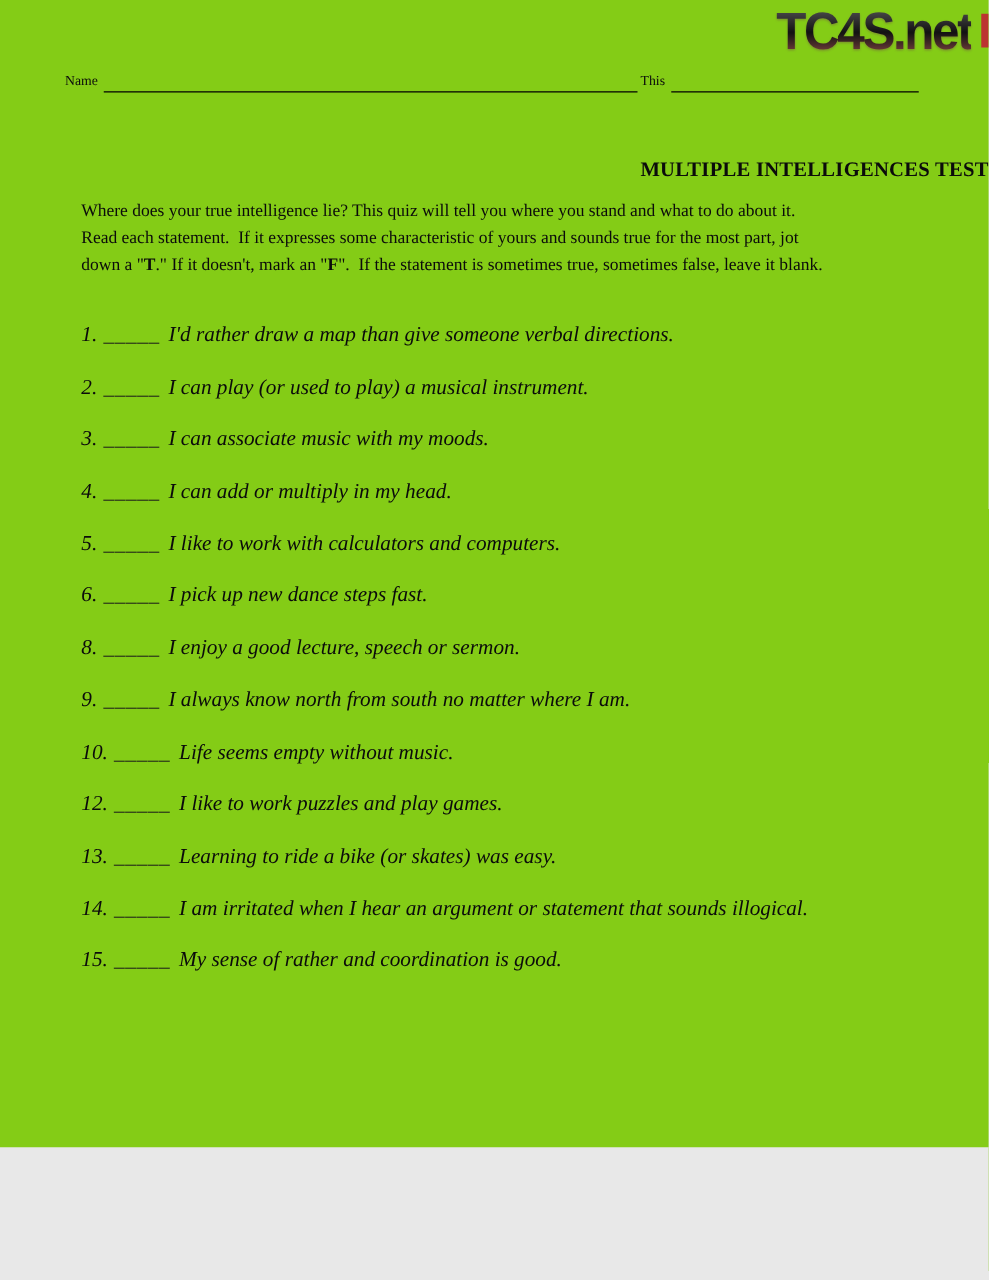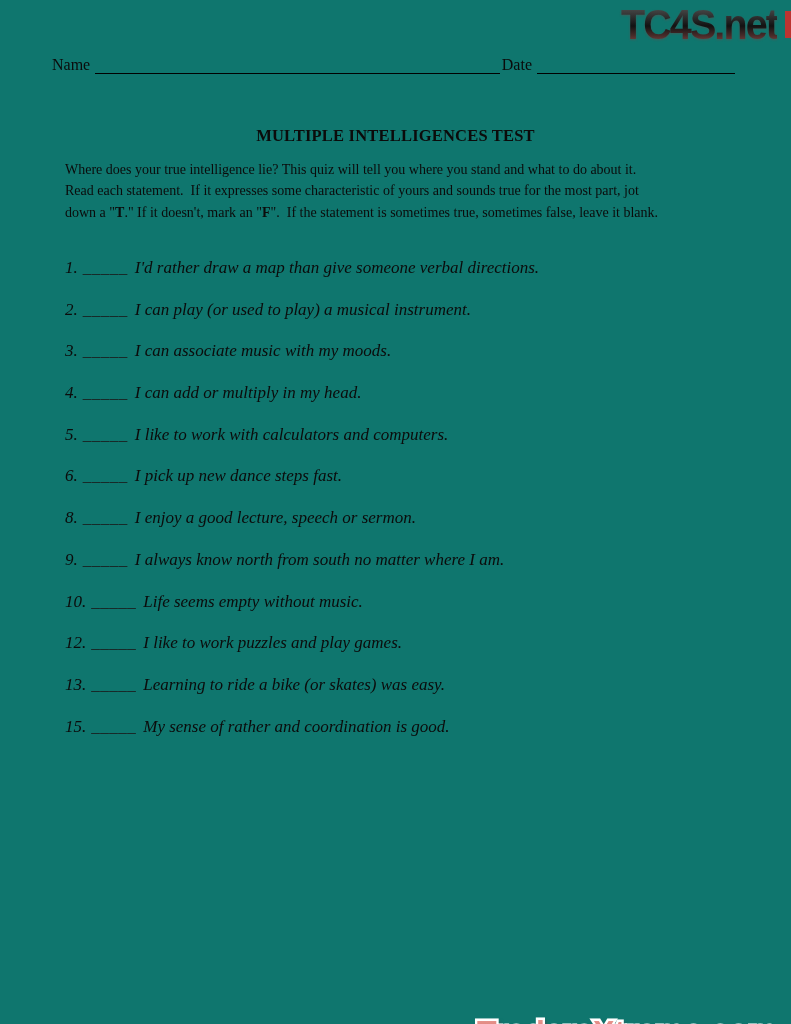--- a/index.html
+++ b/index.html
@@ -1,20 +1,20 @@
 <!DOCTYPE html>
 <html><head>
 <meta charset="utf-8">
 <style>
   html,body{margin:0;padding:0;background:#e8e8e8;}
   .page{
     position:relative;
-    width:791px;height:1024px;
+    width:791px;height:918px;
     margin:0 auto;
-    background:#0f766e;
+    background:#84cc16;
     font-family:"Liberation Serif", serif;
     color:#0b0b0b;
     overflow:hidden;
   }
 
   
   .tc4s{
     position:absolute; top:1px; right:14px;
     font-family:"Liberation Sans", sans-serif;
     font-weight:bold; font-size:42px; letter-spacing:-2px;
@@ -25,30 +25,30 @@
     user-select:none;
   }
   .red-fragment{
     position:absolute; top:11px; right:0; width:6px; height:27px;
     background:#bc3431;
   }
 
   
   .id-row{
     position:absolute; top:56px; left:52px; right:56px;
-    display:flex; align-items:flex-end; font-size:16px; line-height:18px;
+    display:flex; align-items:flex-end; font-size:11px; line-height:18px;
   }
   .fill-line{border-bottom:1px solid #000; height:16px;}
   .name-line{flex:1; margin-left:5px; margin-right:2px;}
   .date-line{width:198px; margin-left:5px;}
 
   
   .doc-title{
     position:absolute; top:126px; left:0; width:100%;
-    text-align:center; font-weight:bold; font-size:16.5px; letter-spacing:0.2px;
+    text-align:right; font-weight:bold; font-size:16.5px; letter-spacing:0.2px;
   }
 
   
   .intro{
     position:absolute; top:159px; left:65px; width:668px;
     font-size:14px; line-height:21.3px;
   }
   .intro .b{font-weight:bold;}
 
   
@@ -78,21 +78,21 @@
 <body>
 
 <div class="page">
 
   <div class="tc4s">TC4S.net</div>
   <div class="red-fragment"></div>
 
   <div class="id-row">
     <span>Name</span>
     <span class="fill-line name-line"></span>
-    <span>Date</span>
+    <span>This</span>
     <span class="fill-line date-line"></span>
   </div>
 
   <div class="doc-title">MULTIPLE INTELLIGENCES TEST</div>
 
   <div class="intro">
       <div><span>Where does your true intelligence lie? This quiz will tell you where you stand and what to do about it.</span></div>
       <div><span>Read each statement.&nbsp; If it expresses some characteristic of yours and sounds true for the most part, jot</span></div>
       <div><span>down a "</span><span class="b">T</span><span>." If it doesn't, mark an "</span><span class="b">F</span><span>".&nbsp; If the statement is sometimes true, sometimes false, leave it blank.</span></div>
     </div>
@@ -102,20 +102,21 @@
       <div class="q-row"><span class="q-num">2.</span><span class="q-blank">_____</span><span class="q-text">I can play (or used to play) a musical instrument.</span></div>
       <div class="q-row"><span class="q-num">3.</span><span class="q-blank">_____</span><span class="q-text">I can associate music with my moods.</span></div>
       <div class="q-row"><span class="q-num">4.</span><span class="q-blank">_____</span><span class="q-text">I can add or multiply in my head.</span></div>
       <div class="q-row"><span class="q-num">5.</span><span class="q-blank">_____</span><span class="q-text">I like to work with calculators and computers.</span></div>
       <div class="q-row"><span class="q-num">6.</span><span class="q-blank">_____</span><span class="q-text">I pick up new dance steps fast.</span></div>
       <div class="q-row"><span class="q-num">8.</span><span class="q-blank">_____</span><span class="q-text">I enjoy a good lecture, speech or sermon.</span></div>
       <div class="q-row"><span class="q-num">9.</span><span class="q-blank">_____</span><span class="q-text">I always know north from south no matter where I am.</span></div>
       <div class="q-row"><span class="q-num">10.</span><span class="q-blank">_____</span><span class="q-text">Life seems empty without music.</span></div>
       <div class="q-row"><span class="q-num">12.</span><span class="q-blank">_____</span><span class="q-text">I like to work puzzles and play games.</span></div>
       <div class="q-row"><span class="q-num">13.</span><span class="q-blank">_____</span><span class="q-text">Learning to ride a bike (or skates) was easy.</span></div>
+      <div class="q-row"><span class="q-num">14.</span><span class="q-blank">_____</span><span class="q-text">I am irritated when I hear an argument or statement that sounds illogical.</span></div>
       <div class="q-row"><span class="q-num">15.</span><span class="q-blank">_____</span><span class="q-text">My sense of rather and coordination is good.</span></div>
     </div>
 
 
   <div class="tradersx">
     <svg width="316" height="50" viewBox="0 0 316 50">
       <defs>
         <linearGradient id="txgrad" x1="0" y1="0" x2="0" y2="1">
           <stop offset="0%" stop-color="#eda69f"></stop>
           <stop offset="45%" stop-color="#dd7b74"></stop>

